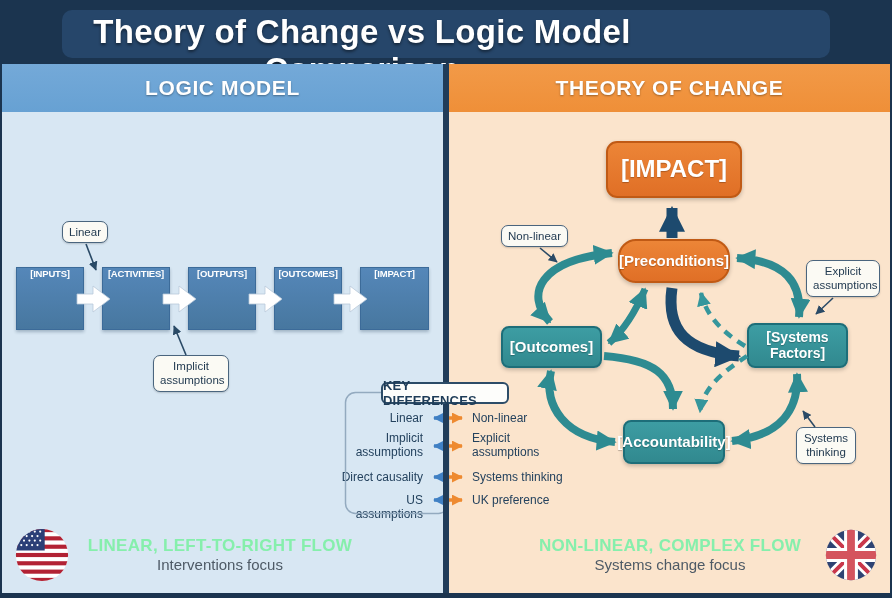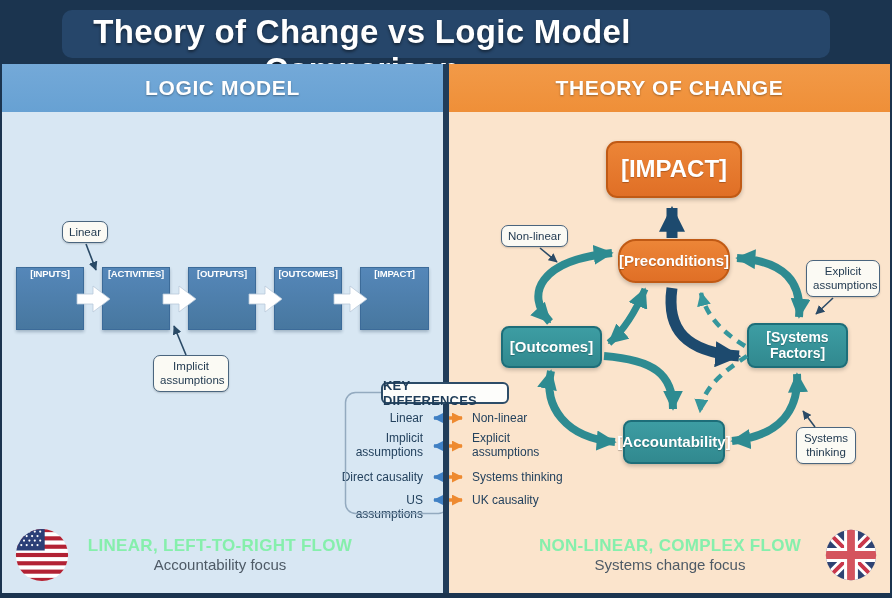--- a/index.html
+++ b/index.html
@@ -103,21 +103,21 @@
 
 <div class="abs kd-label kd-left" style="top:412px">Linear</div>
 <div class="abs kd-label kd-left" style="top:432px">Implicit
 assumptions</div>
 <div class="abs kd-label kd-left" style="top:471px">Direct causality</div>
 <div class="abs kd-label kd-left" style="top:494px">US assumptions</div>
 <div class="abs kd-label kd-right" style="top:412px">Non-linear</div>
 <div class="abs kd-label kd-right" style="top:432px">Explicit
 assumptions</div>
 <div class="abs kd-label kd-right" style="top:471px">Systems thinking</div>
-<div class="abs kd-label kd-right" style="top:494px">UK causality</div>
+<div class="abs kd-label kd-right" style="top:494px">UK preference</div>
 
 <svg class="abs layer" viewBox="0 0 892 598">
   <defs>
     <marker id="mTealE" viewBox="0 0 12 12" markerWidth="20" markerHeight="20" refX="11" refY="6" orient="auto" markerUnits="userSpaceOnUse">
         <path d="M0,0 L12,6 L0,12 Z" fill="#2e8b91"></path>
       </marker>
     <marker id="mTealS" viewBox="0 0 12 12" markerWidth="20" markerHeight="20" refX="11" refY="6" orient="auto-start-reverse" markerUnits="userSpaceOnUse">
         <path d="M0,0 L12,6 L0,12 Z" fill="#2e8b91"></path>
       </marker>
     <marker id="mNavyE" viewBox="0 0 12 12" markerWidth="26" markerHeight="26" refX="11" refY="6" orient="auto" markerUnits="userSpaceOnUse">
@@ -225,21 +225,21 @@
           <circle cx="28" cy="14" r="1.2"></circle>
         <circle cx="7" cy="19" r="1.2"></circle>
           <circle cx="13" cy="19" r="1.2"></circle>
           <circle cx="19" cy="19" r="1.2"></circle>
           <circle cx="25" cy="19" r="1.2"></circle>
       </g>
     </g>
   </svg>
 </div>
 <div class="abs foot-title" style="left:60px;top:536px;width:320px">LINEAR, LEFT-TO-RIGHT FLOW</div>
-<div class="abs foot-sub" style="left:60px;top:556px;width:320px">Accountability focus</div>
+<div class="abs foot-sub" style="left:60px;top:556px;width:320px">Interventions focus</div>
 
 <div class="abs foot-title" style="left:520px;top:536px;width:300px">NON-LINEAR, COMPLEX FLOW</div>
 <div class="abs foot-sub" style="left:520px;top:556px;width:300px">Systems change focus</div>
 <div class="abs" style="left:825px;top:529px;width:52px;height:52px">
   <svg viewBox="0 0 60 60" width="52" height="52">
     <defs>
         <clipPath id="ukclip">
           <circle cx="30" cy="30" r="29"></circle>
         </clipPath>
       </defs>

